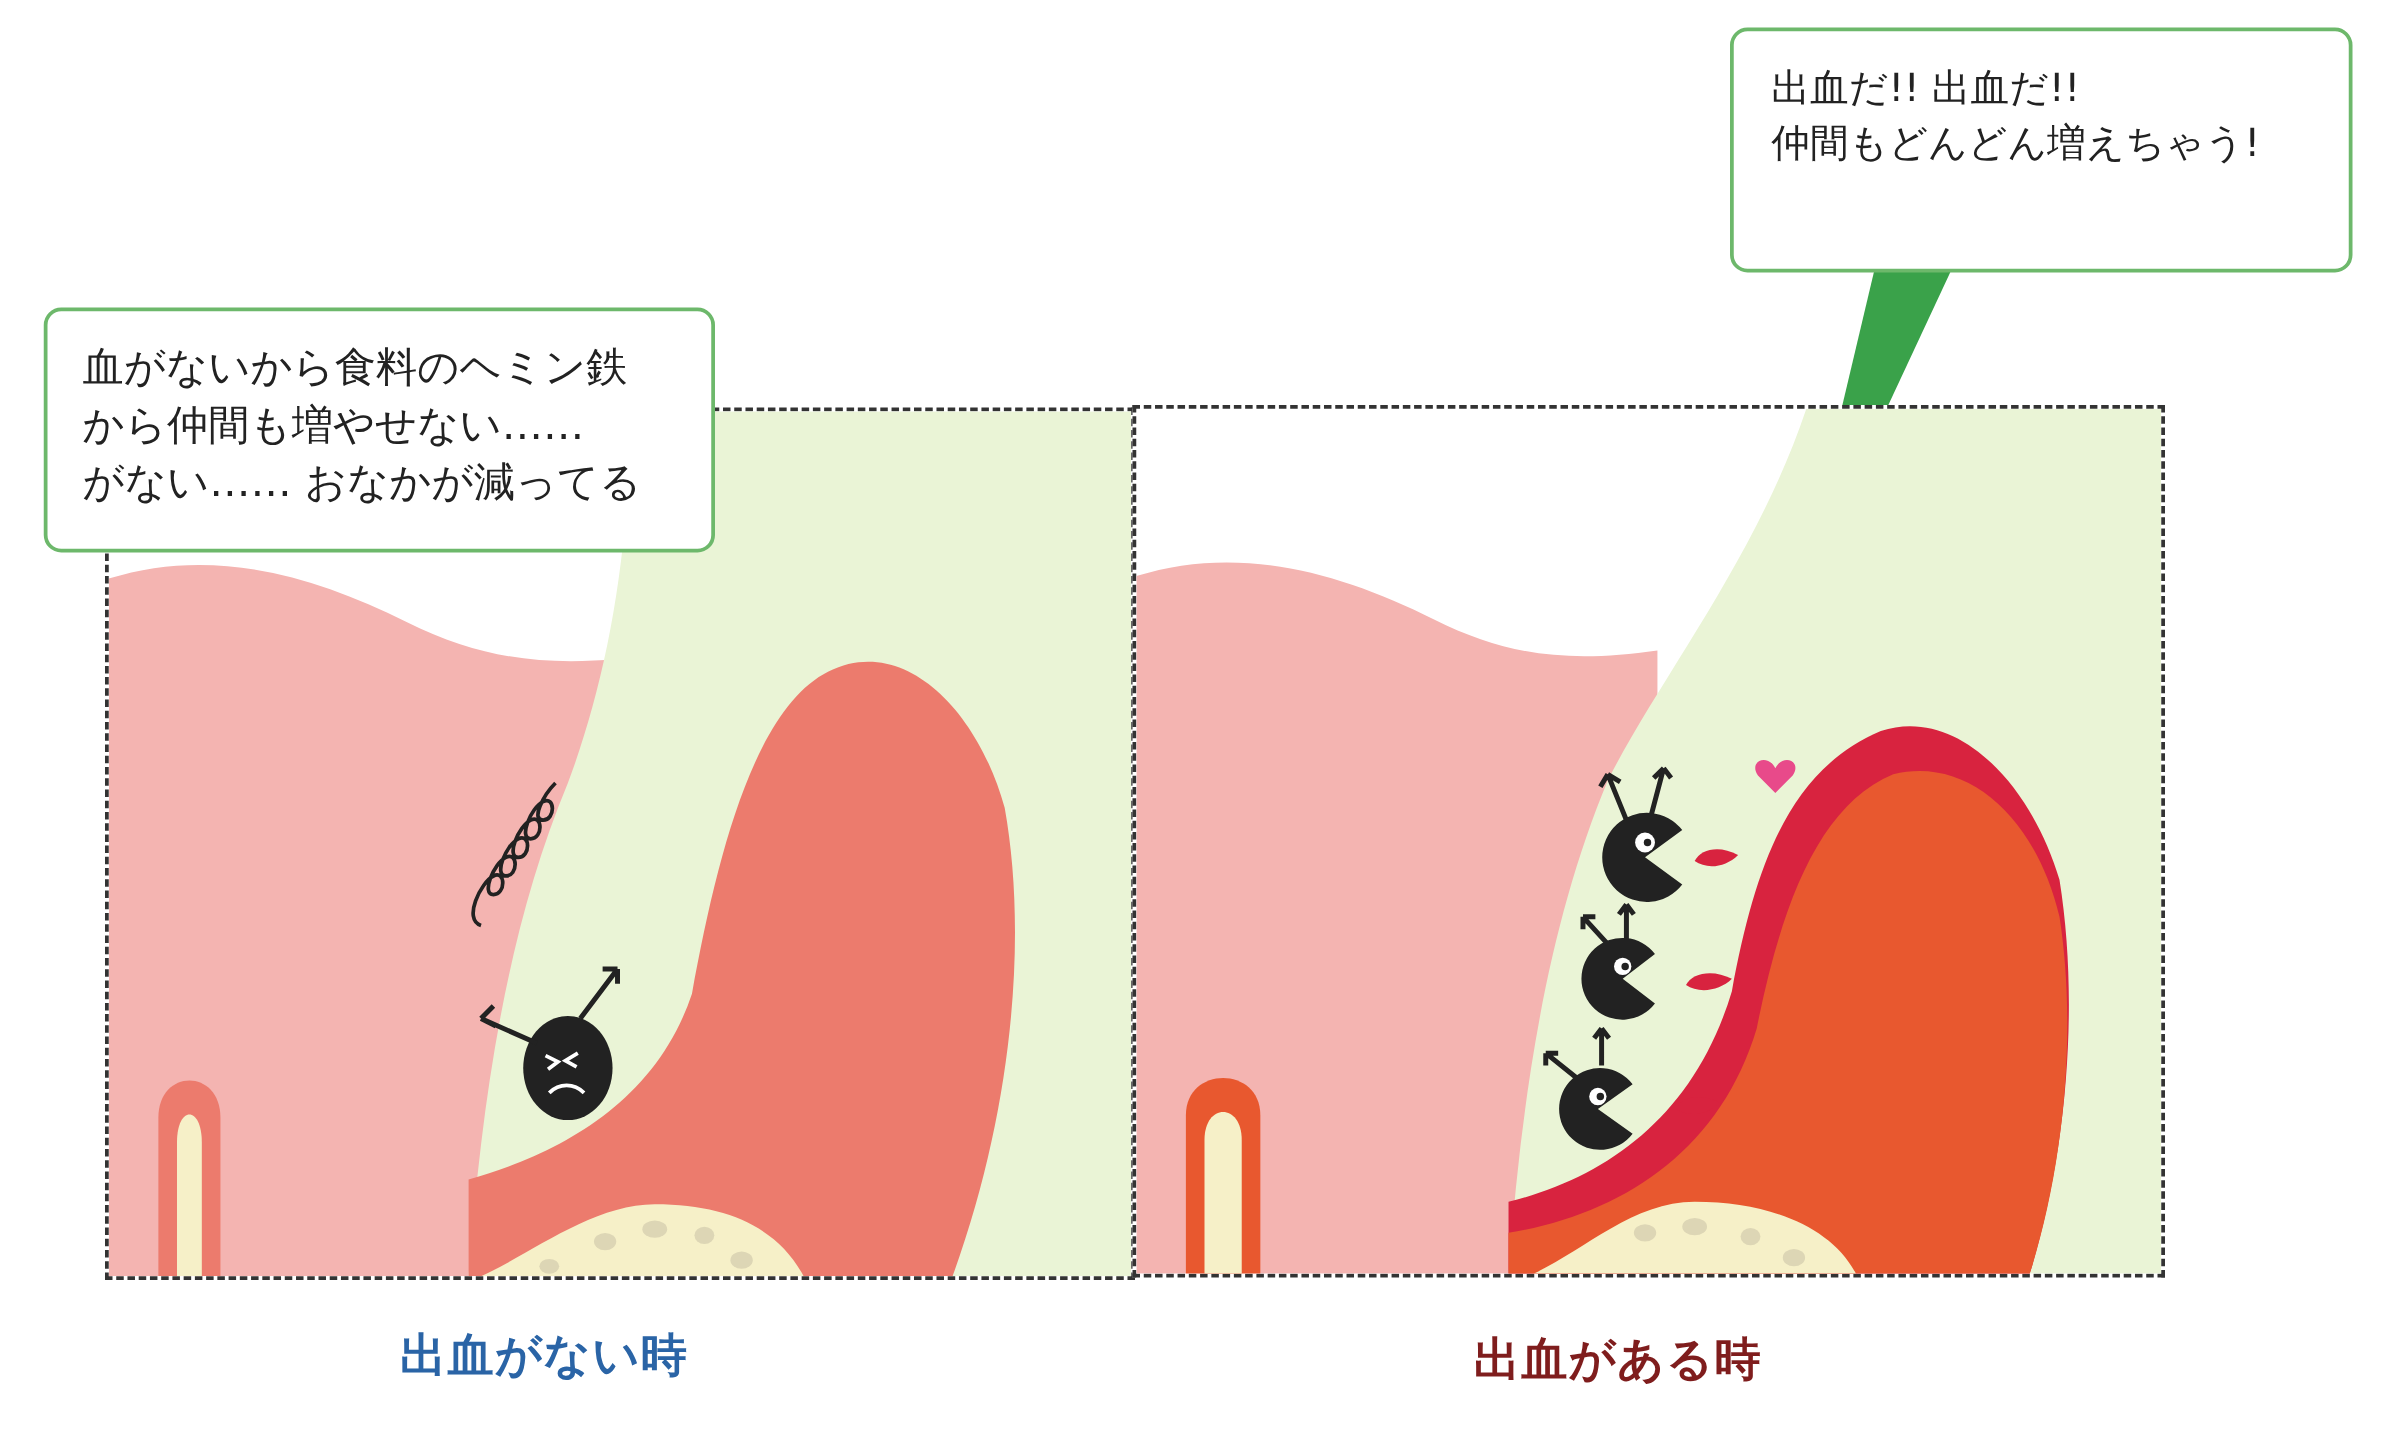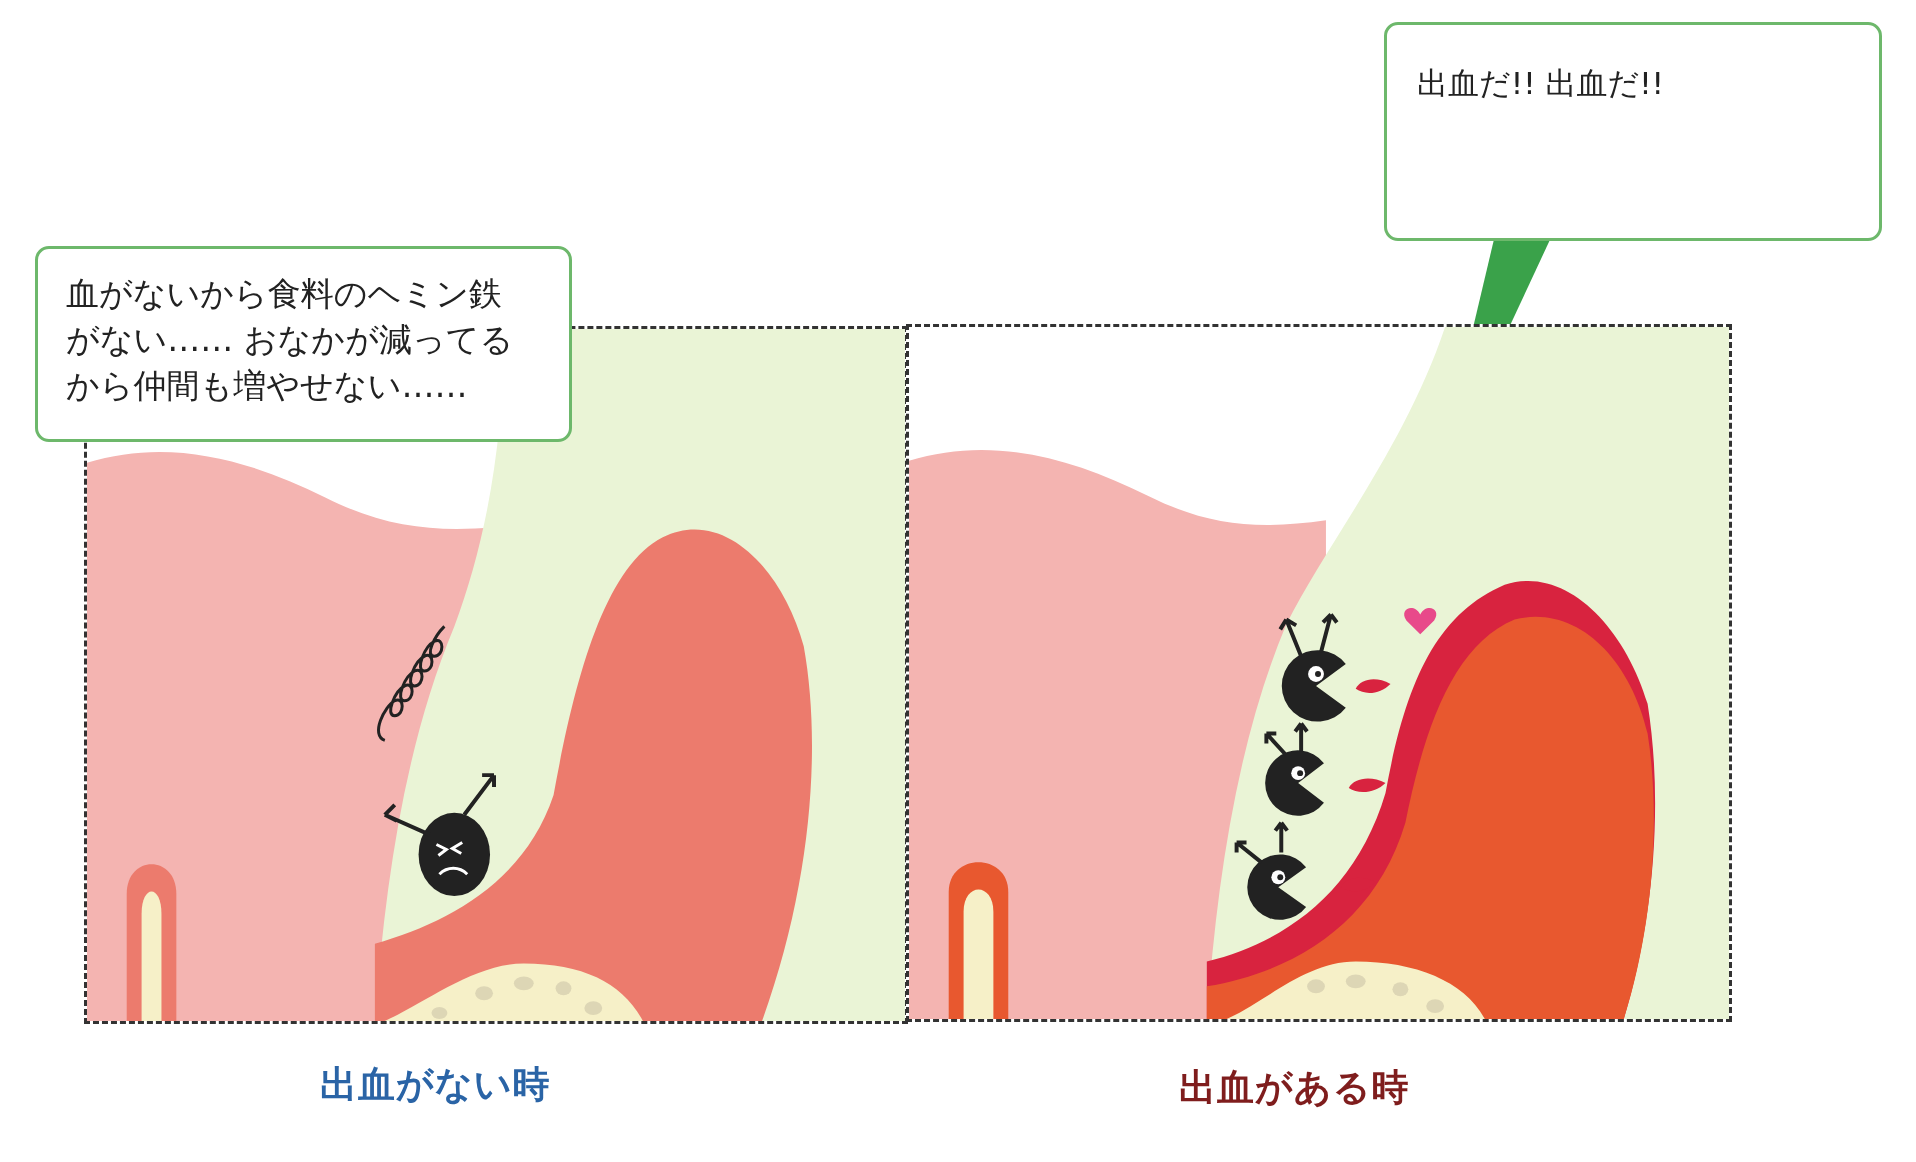--- a/index.html
+++ b/index.html
@@ -3,21 +3,21 @@
 <meta charset="utf-8">
 <style>
   html,body{margin:0;padding:0;background:#fff;}
   body{width:1916px;height:1162px;position:relative;overflow:hidden;font-family:"DejaVu Sans",sans-serif;}
   .panel{position:absolute;border:3px dashed #333;box-sizing:border-box;overflow:hidden;background:#fff;}
   #panel-left{left:84px;top:326px;width:824px;height:698px;}
   #panel-right{left:906px;top:324px;width:826px;height:698px;}
   .panel svg{position:absolute;left:0;top:0;width:100%;height:100%;}
   .bubble{position:absolute;background:#fff;border:3px solid #6db86b;border-radius:14px;box-sizing:border-box;color:#222;font-size:33px;line-height:46px;padding:22px 28px;}
   #bubble-left{left:35px;top:198px;width:537px;height:196px;margin-top:48px;}
-  #bubble-right{left:1384px;top:22px;width:498px;height:219px;padding:36px 30px;font-size:31px;line-height:44px;}
+  #bubble-right{left:1384px;top:22px;width:498px;height:196px;padding:24px 30px;font-size:31px;line-height:44px;}
   .bubble div{white-space:nowrap;}
   .tail{position:absolute;left:0;top:0;}
   .caption{position:absolute;font-size:37px;font-weight:bold;letter-spacing:1px;}
   #caption-left{left:320px;top:1060px;color:#2a64a6;}
   #caption-right{left:1179px;top:1063px;color:#7f1d1d;}
 </style>
 </head>
 <body>
 
 <svg class="tail" width="1916" height="1162">
@@ -96,21 +96,22 @@
       <path d="M400,545 A33,33 0 1,0 400,585 L372,565 Z"></path>
       <circle cx="372" cy="555" r="7" fill="#fff"></circle>
         <circle cx="374" cy="555" r="3"></circle>
       <path d="M355,540 L330,520 M330,520 l0,10 M330,520 l10,0 M375,530 L375,500 M375,500 l-6,8 M375,500 l6,8" stroke="#222" stroke-width="4" fill="none"></path>
     </g>
   </svg>
 </div>
 
 <div class="bubble" id="bubble-left">
   <div>血がないから食料のヘミン鉄</div>
+  <div>から仲間も増やせない……</div>
   <div>がない…… おなかが減ってる</div>
-  <div>から仲間も増やせない……</div>
 </div>
 <div class="bubble" id="bubble-right">
   <div>出血だ!!  出血だ!!</div>
+  <div>仲間もどんどん増えちゃう!</div>
 </div>
 
 <div class="caption" id="caption-left">出血がない時</div>
 <div class="caption" id="caption-right">出血がある時</div>
 
 </body></html>

